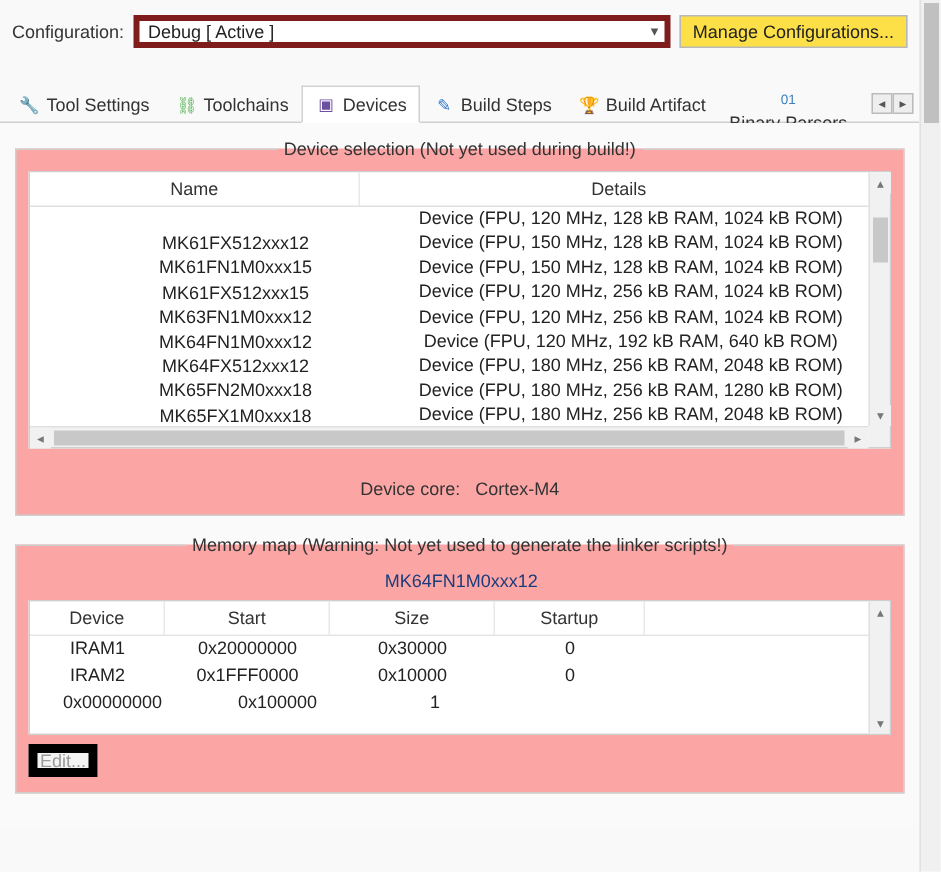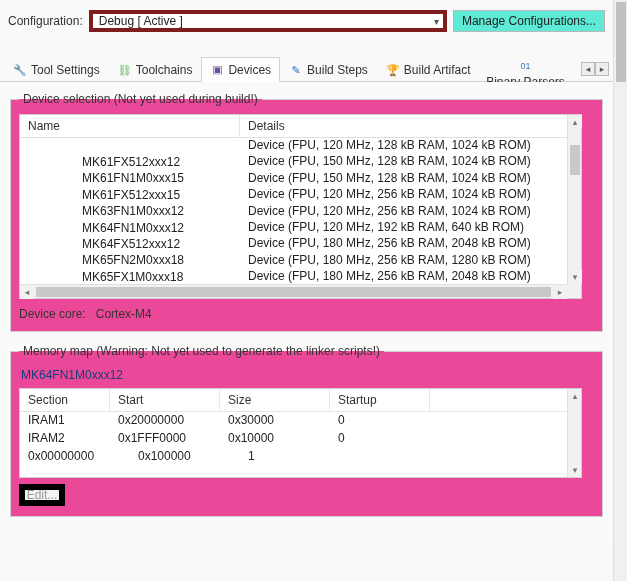--- a/index.html
+++ b/index.html
@@ -49,21 +49,21 @@
     justify-content: space-between;
     padding: 0 4px 0 6px;
     font-size: 12px;
   }
   .config-select .arrow {
     font-size: 10px; color: #555;
   }
   .manage-btn {
     height: 22px;
     border: 1px solid #b8b8b8;
-    background: #5eead4;
+    background: #fde047;
     padding: 0 8px;
     font-size: 12px;
     display: flex;
     align-items: center;
     cursor: pointer;
   }
 
   .tabs-row {
     display: flex;
     align-items: center;
@@ -111,22 +111,23 @@
   }
 
   .panel-body {
     background: #fafafa;
     padding: 10px 10px 10px 10px;
   }
 
   fieldset {
     border: 1px solid #cfcfcf;
     margin: 0 0 12px 0;
-    padding: 8px 20px 10px 8px;
-    background: #ec4899;
+    padding: 8px 8px 10px 8px;
+    background: #fca5a5;
+    text-align: center;
   }
   legend {
     font-size: 12px;
     padding: 0 4px;
     color: #333;
   }
 
   .device-table-wrap {
     border: 1px solid #cfcfcf;
     background: #fff;
@@ -208,21 +209,21 @@
   .device-hscroll .thumb {
     position:absolute; top:2px; left:16px; right:16px; height:10px;
     background:#c8c8c8;
   }
   .device-corner {
     position:absolute; right:0; bottom:0; width:14px; height:14px;
     background:#f1f1f1;
   }
 
   .core-row {
-    margin-top: 8px;
+    margin-top: 20px;
     font-size: 12px;
     color: #333;
   }
 
   .memmap-device {
     color: #1a3c7a;
     margin: 2px 0 6px 2px;
     font-size: 12px;
   }
   .mem-table-wrap {
@@ -393,21 +394,21 @@
         <span>Cortex-M4</span>
       </div>
     </fieldset>
 
     <fieldset>
       <legend>Memory map (Warning: Not yet used to generate the linker scripts!)</legend>
       <div class="memmap-device">MK64FN1M0xxx12</div>
 
       <div class="mem-table-wrap">
         <div class="mem-header">
-          <div class="mcol mcol-section">Section</div>
+          <div class="mcol mcol-section">Device</div>
           <div class="mcol mcol-start">Start</div>
           <div class="mcol mcol-size">Size</div>
           <div class="mcol mcol-startup">Startup</div>
           <div class="mcol mcol-rest"></div>
         </div>
         <div class="mem-rows" id="mem-rows">
             <div class="mem-row">
               <div class="mcol-section">IRAM1</div>
               <div class="mcol-start">0x20000000</div>
               <div class="mcol-size">0x30000</div>

